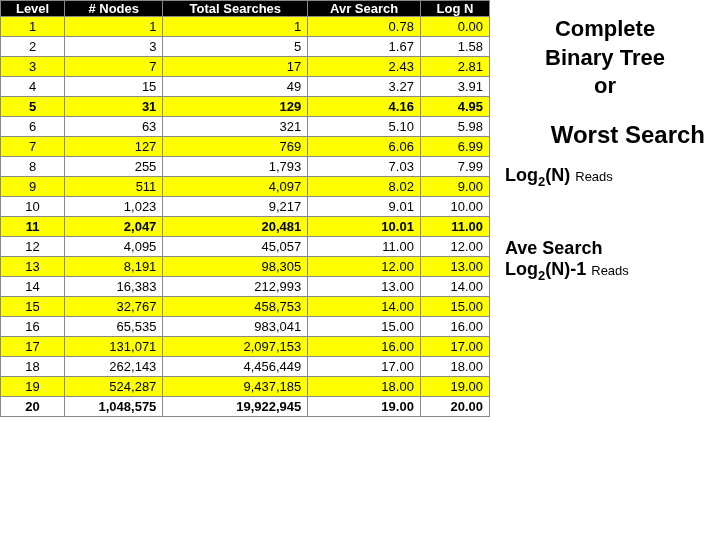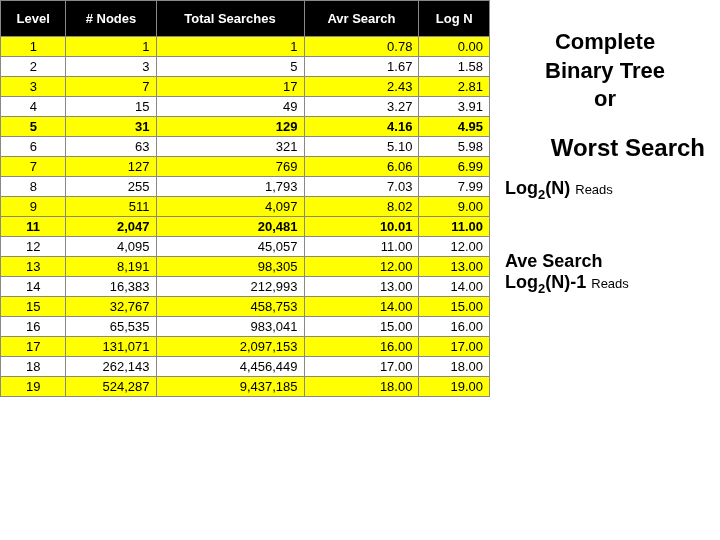--- a/index.html
+++ b/index.html
@@ -17,42 +17,42 @@
       flex-shrink: 0;
     }
     table {
       border-collapse: collapse;
       width: 100%;
     }
     th {
       background: #000;
       color: #fff;
       border: 1px solid #888;
-      padding: 10px 6px;
+      padding: 0 6px;
       text-align: center;
       font-size: 13px;
       font-weight: bold;
     }
     td {
       border: 1px solid #888;
       padding: 2px 6px;
       text-align: right;
       font-size: 13px;
     }
     tr.yellow td { background: #ffff00; color: #000; }
     tr.white td { background: #fff; color: #000; }
     tr.yellow-bold td { background: #ffff00; color: #000; font-weight: bold; }
     tr.white-bold td { background: #fff; color: #000; font-weight: bold; }
     td:first-child { text-align: center; }
 
     #info-section {
       flex: 1;
       display: flex;
       flex-direction: column;
-      padding: 23px 15px;
+      padding: 10px 15px;
       justify-content: flex-start;
     }
     .title-box {
       font-size: 22px;
       font-weight: bold;
       text-align: center;
       line-height: 1.3;
       margin-bottom: 20px;
       margin-top: 5px;
     }
@@ -165,20 +165,27 @@
           <td>7.03</td>
           <td>7.99</td>
         </tr>
         <tr class="yellow">
           <td>9</td>
           <td>511</td>
           <td>4,097</td>
           <td>8.02</td>
           <td>9.00</td>
         </tr>
+        <tr class="white">
+          <td>10</td>
+          <td>1,023</td>
+          <td>9,217</td>
+          <td>9.01</td>
+          <td>10.00</td>
+        </tr>
         <tr class="yellow-bold">
           <td>11</td>
           <td>2,047</td>
           <td>20,481</td>
           <td>10.01</td>
           <td>11.00</td>
         </tr>
         <tr class="white">
           <td>12</td>
           <td>4,095</td>
@@ -228,20 +235,27 @@
           <td>17.00</td>
           <td>18.00</td>
         </tr>
         <tr class="yellow">
           <td>19</td>
           <td>524,287</td>
           <td>9,437,185</td>
           <td>18.00</td>
           <td>19.00</td>
         </tr>
+        <tr class="white-bold">
+          <td>20</td>
+          <td>1,048,575</td>
+          <td>19,922,945</td>
+          <td>19.00</td>
+          <td>20.00</td>
+        </tr>
       </tbody>
   </table>
 </div>
 
 <div id="info-section">
   <div class="title-box">
     <span>Complete</span><br>
     <span>Binary Tree</span><br>
     <span>or</span><br>
   </div>

